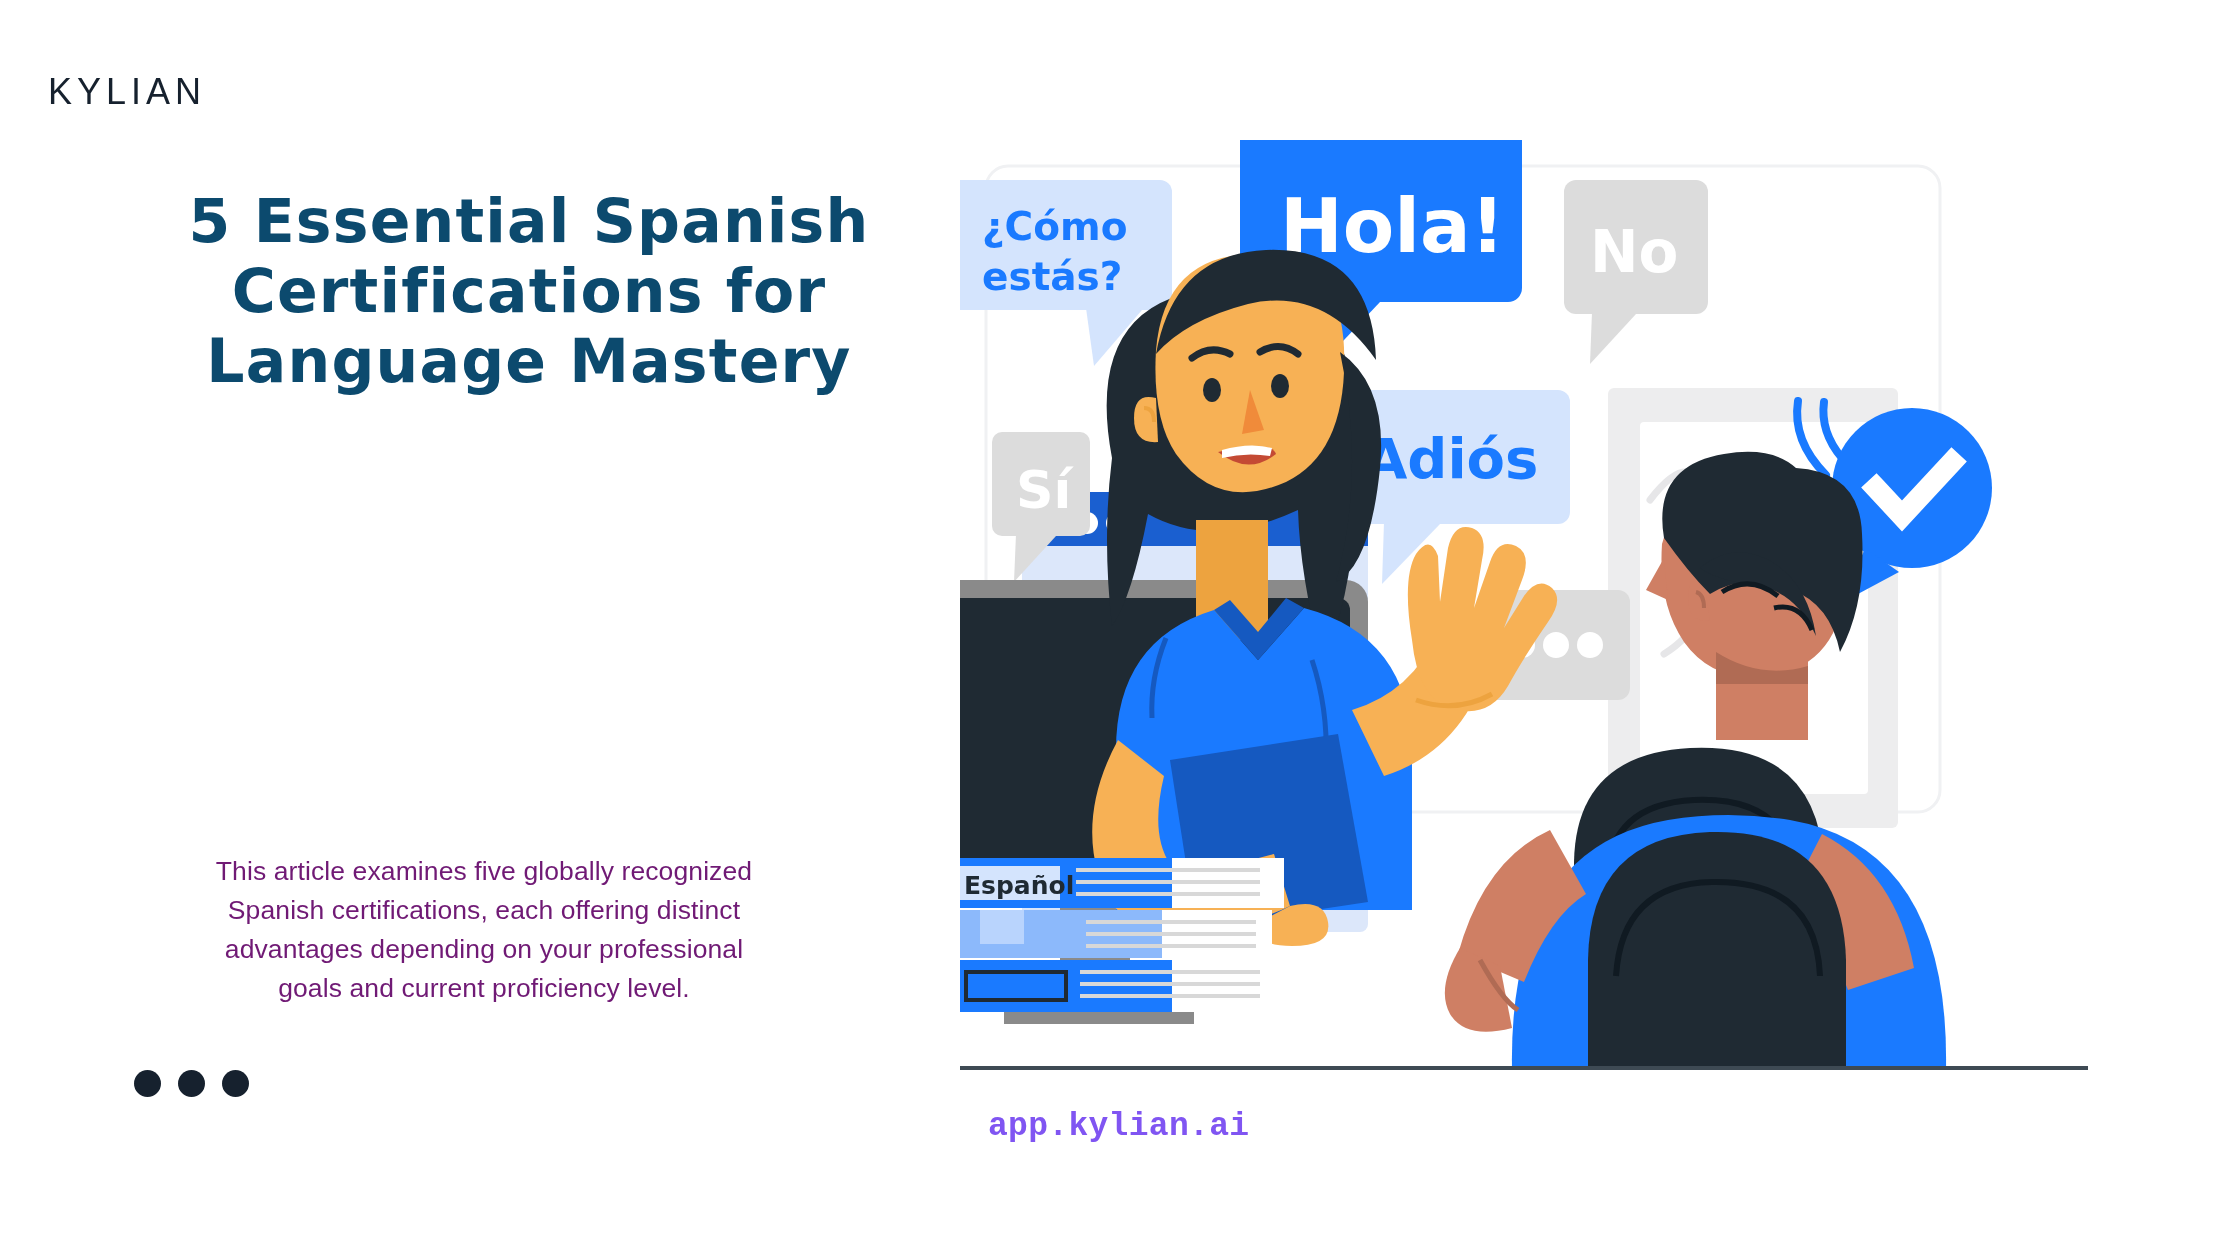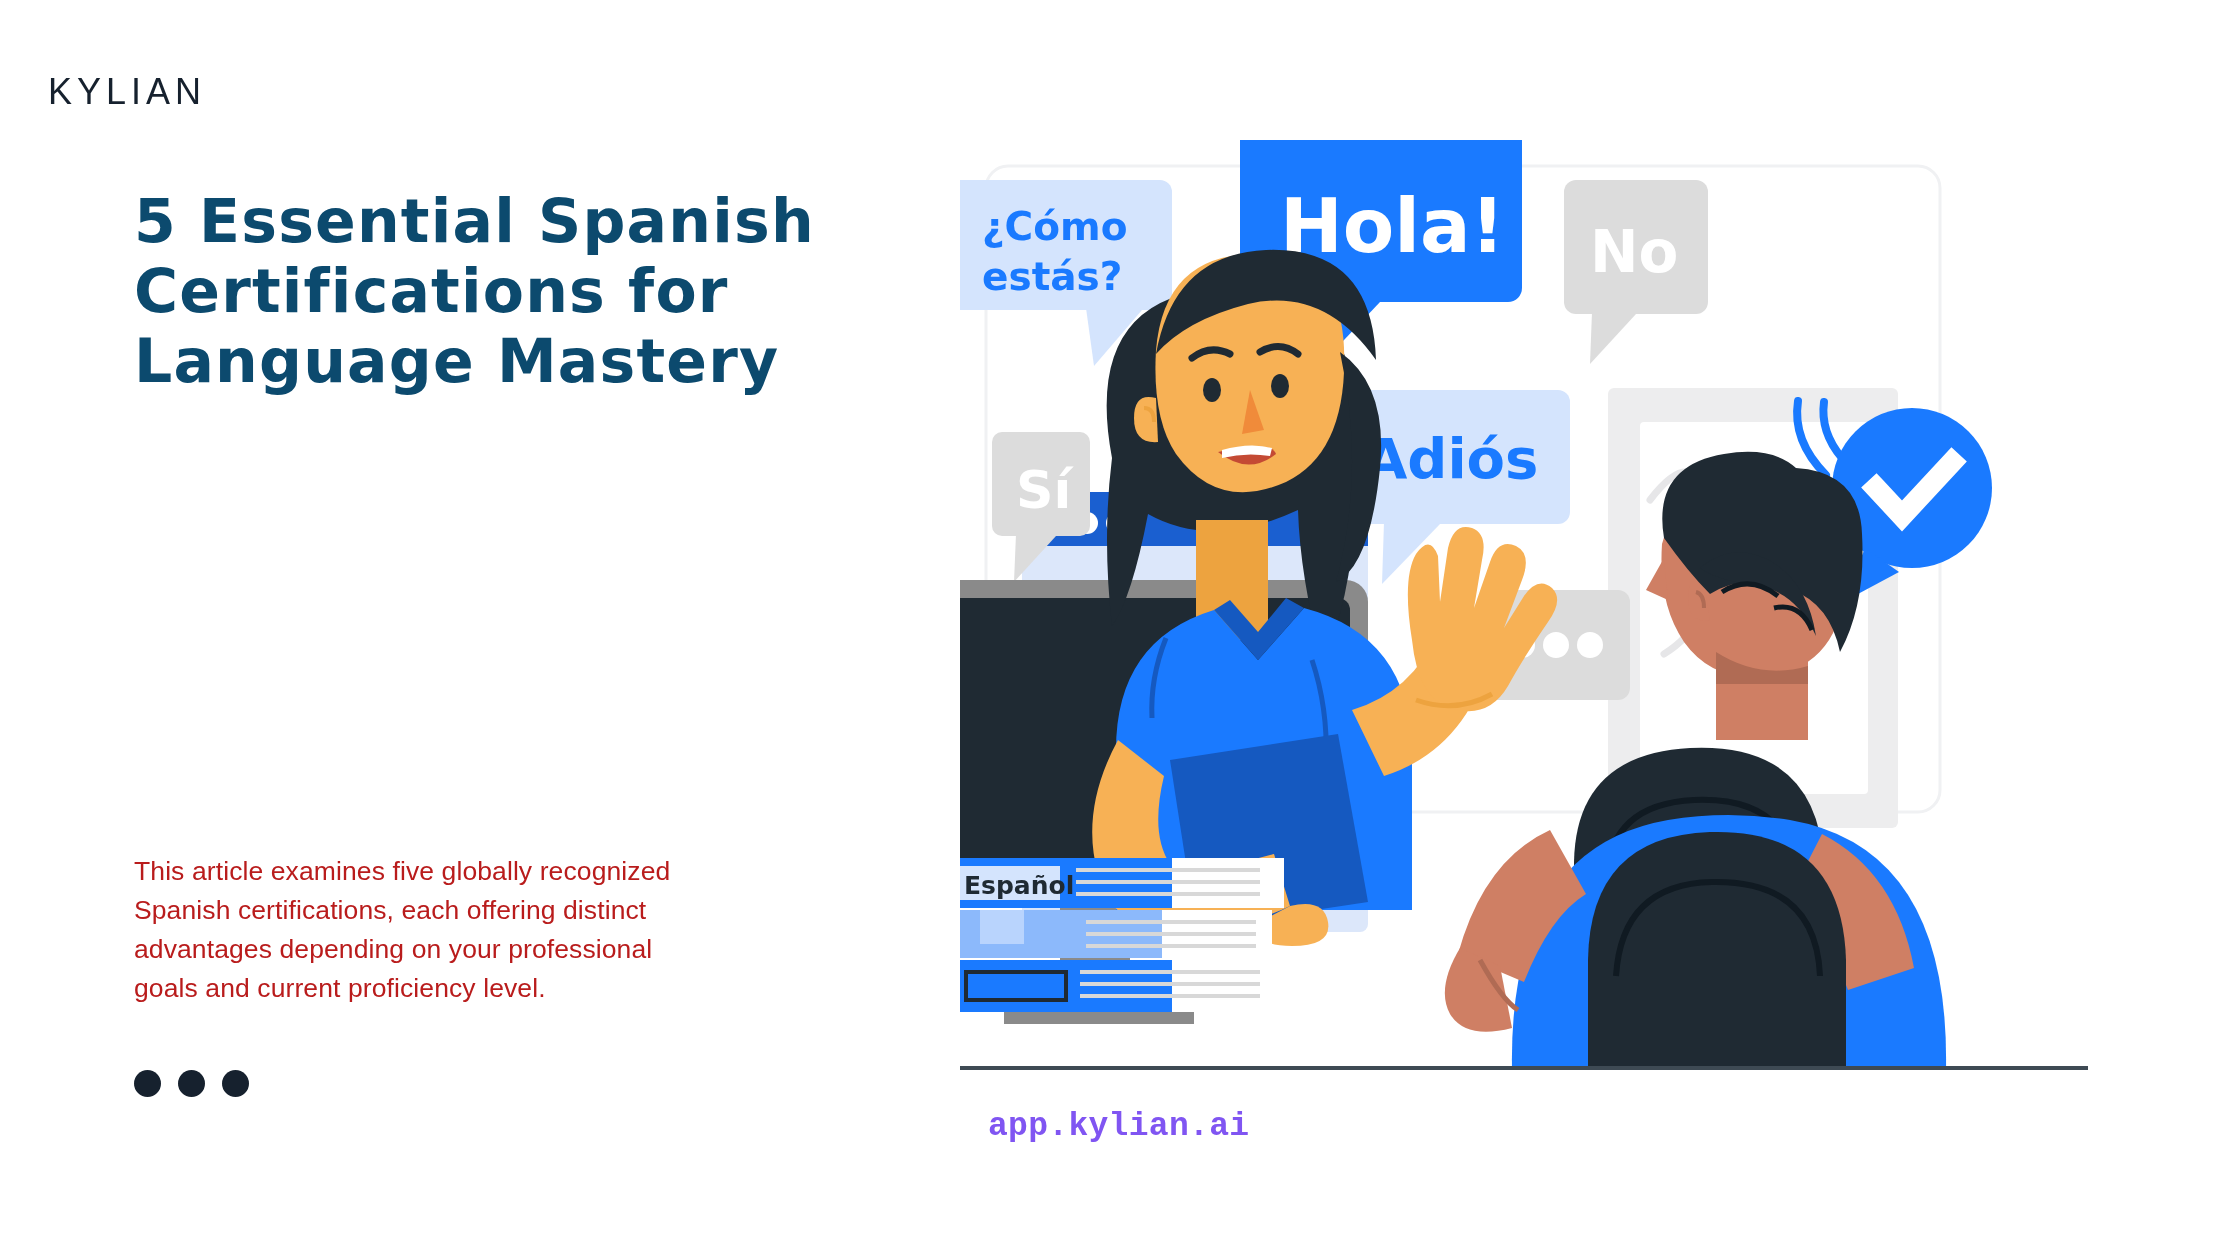--- a/index.html
+++ b/index.html
@@ -6,20 +6,21 @@
   html, body {
     width: 2240px; height: 1260px;
     background: #ffffff;
     font-family: "Liberation Sans", sans-serif;
     overflow: hidden;
   }
   .page {
     position: relative;
     width: 2240px; height: 1260px;
     background: #ffffff;
+    text-align: center;
   }
 
   
   .logo {
     position: absolute;
     left: 48px; top: 74px;
     font-family: "Liberation Sans", sans-serif;
     font-size: 36px;
     font-weight: 400;
     letter-spacing: 5px;
@@ -41,21 +42,21 @@
     white-space: pre-line;
   }
   .subtext {
     position: absolute;
     left: 134px; top: 852px;
     width: 700px;
     font-family: "Liberation Sans", sans-serif;
     font-size: 26.5px;
     line-height: 1.47;
     letter-spacing: .1px;
-    color: #b91c1c;
+    color: #701a75;
     white-space: pre-line;
   }
   .dots {
     position: absolute;
     left: 134px; top: 1070px;
     display: flex; gap: 17px;
   }
   .dots span {
     width: 27px; height: 27px; border-radius: 50%;
     background: #16212e; display: block;

